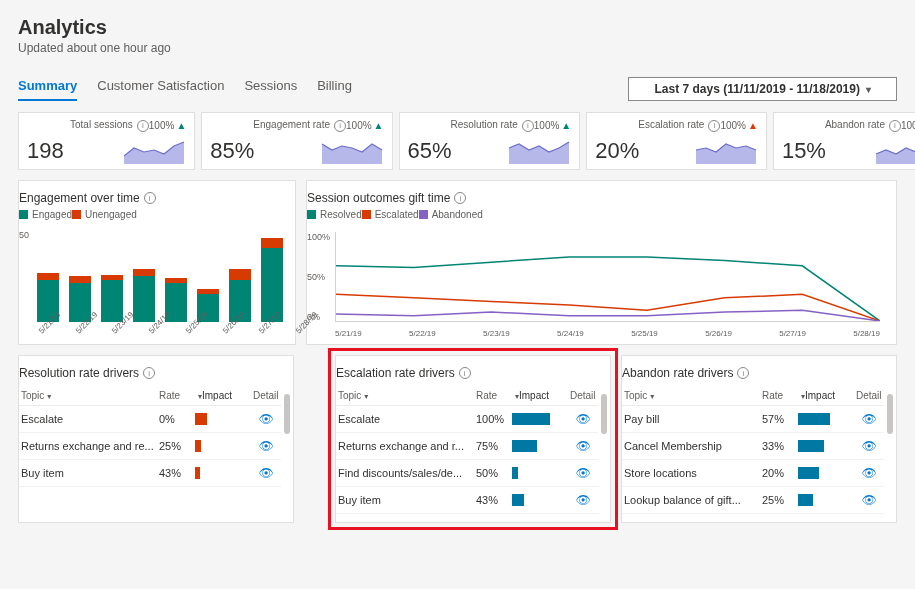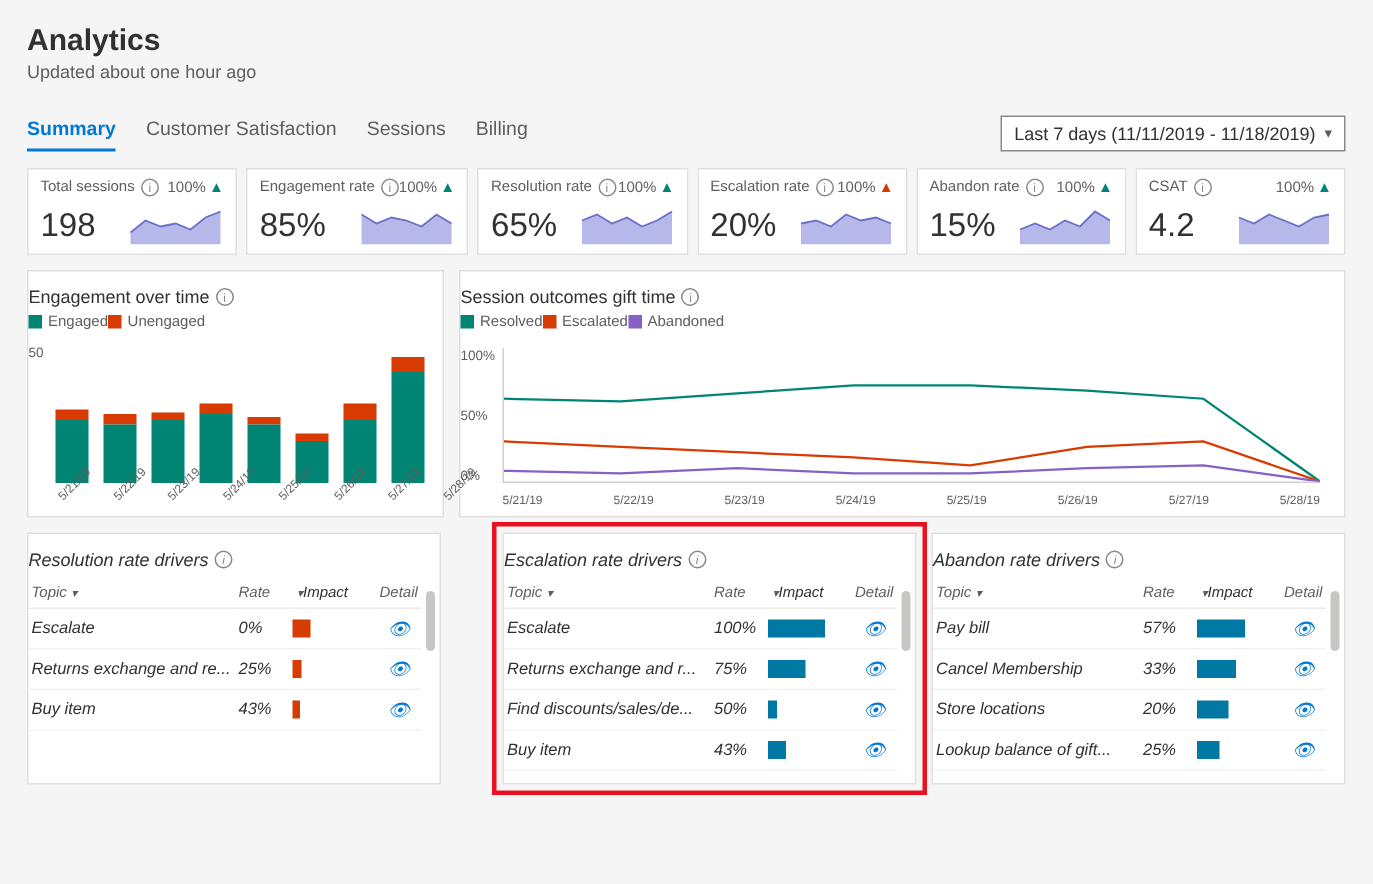--- a/index.html
+++ b/index.html
@@ -4,31 +4,31 @@
 <style>
 * { box-sizing: border-box; margin: 0; padding: 0; }
 body { font-family: "Segoe UI", sans-serif; background: #f5f5f5; color: #323130; font-size: 12px; width: 915px; }
 .page { padding: 16px 18px; }
 .page-title { font-size: 20px; font-weight: 600; color: #323130; }
 .page-sub { font-size: 12px; color: #605e5c; margin-top: 2px; }
 .tabrow { display: flex; align-items: center; justify-content: space-between; margin-top: 22px; border-bottom: 1px solid transparent; }
 .tabs { display: flex; gap: 20px; }
 .tab { font-size: 13px; color: #605e5c; padding-bottom: 6px; cursor: pointer; }
 .tab.active { color: #0078d4; border-bottom: 2px solid #0078d4; font-weight: 600; }
-.date-picker { border: 1px solid #8a8886; background: #fff; padding: 4px 8px; font-size: 12px; display: flex; align-items: center; gap: 6px; cursor: pointer; }
+.date-picker { border: 1px solid #8a8886; background: #fff; padding: 4px 25px; font-size: 12px; display: flex; align-items: center; gap: 6px; cursor: pointer; font-weight: bold; }
 .chev { font-size: 10px; color: #605e5c; }
 .info { display: inline-flex; width: 12px; height: 12px; border: 1px solid #8a8886; border-radius: 50%; font-size: 8px; align-items: center; justify-content: center; color: #8a8886; margin-left: 4px; }
 .tri-up { font-size: 10px; margin-left: 2px; }
 .tri-teal { color: #008575; }
 .tri-orange { color: #d83b01; }
 
 .kpi-row { display: flex; gap: 6px; margin-top: 10px; }
 .kpi { flex: 1; background: #fff; border: 1px solid #e1dfdd; padding: 6px 8px 4px 8px; position: relative; height: 58px; }
 .kpi-top { display: flex; justify-content: space-between; align-items: center; font-size: 10px; color: #605e5c; }
-.kpi-title { white-space: nowrap; }
+.kpi-title { white-space: nowrap; margin-left: 43px; }
 .kpi-pct { white-space: nowrap; }
 .kpi-body { display: flex; align-items: flex-end; justify-content: space-between; margin-top: 2px; }
 .kpi-val { font-size: 22px; font-weight: 300; color: #323130; }
 .spark { width: 64px; height: 30px; }
 .spark polygon { fill: #b5b8e8; }
 .spark polyline { fill: none; stroke: #6b6fc9; stroke-width: 1.2; }
 
 .mid-row { display: flex; gap: 10px; margin-top: 10px; align-items: stretch; }
 .card { background: #fff; border: 1px solid #e1dfdd; padding: 10px 12px 8px 0; }
 .card-title { font-size: 12px; color: #323130; display: flex; align-items: center; }
@@ -50,21 +50,21 @@
 .eng-x { position: absolute; left: 18px; right: 0; bottom: -2px; display: flex; gap: 10px; }
 .eng-xl { flex: 1; font-size: 8px; color: #605e5c; transform: rotate(-45deg); transform-origin: left top; white-space: nowrap; text-align: left; }
 
 .out-card { flex: 1; }
 .out-chart { position: relative; height: 110px; margin-top: 6px; }
 .out-ylabels { position: absolute; left: 0; top: 6px; bottom: 14px; display: flex; flex-direction: column; justify-content: space-between; font-size: 9px; color: #605e5c; }
 .out-plot { position: absolute; left: 28px; right: 4px; top: 6px; bottom: 14px; border-left: 1px solid #d2d0ce; border-bottom: 1px solid #d2d0ce; }
 .out-plot svg { width: 100%; height: 100%; }
 .out-x { position: absolute; left: 28px; right: 4px; bottom: -2px; display: flex; justify-content: space-between; font-size: 8px; color: #605e5c; }
 
-.drv-row { display: flex; gap: 10px; margin-top: 10px; font-style: italic; }
+.drv-row { display: flex; gap: 10px; margin-top: 10px; }
 .drv-card { flex: 1; position: relative; }
 .drv-card.highlight { outline: 3px solid #e81123; outline-offset: 4px; margin-left: 31px; }
 .tbl { width: 100%; border-collapse: collapse; margin-top: 6px; }
 .tbl th { text-align: left; font-weight: 400; font-size: 10px; color: #605e5c; padding: 4px 2px; border-bottom: 1px solid #edebe9; }
 .tbl th.sort { color: #323130; }
 .tbl th .sortarr { font-size: 8px; margin-left: 3px; color: #605e5c; }
 .tbl td { font-size: 11px; color: #323130; padding: 6px 2px; border-bottom: 1px solid #f3f2f1; vertical-align: middle; }
 .tbl td.topic { max-width: 110px; overflow: hidden; text-overflow: ellipsis; white-space: nowrap; }
 .impact-cell { width: 58px; }
 .impact-bar { height: 12px; background: #0078a4; }

